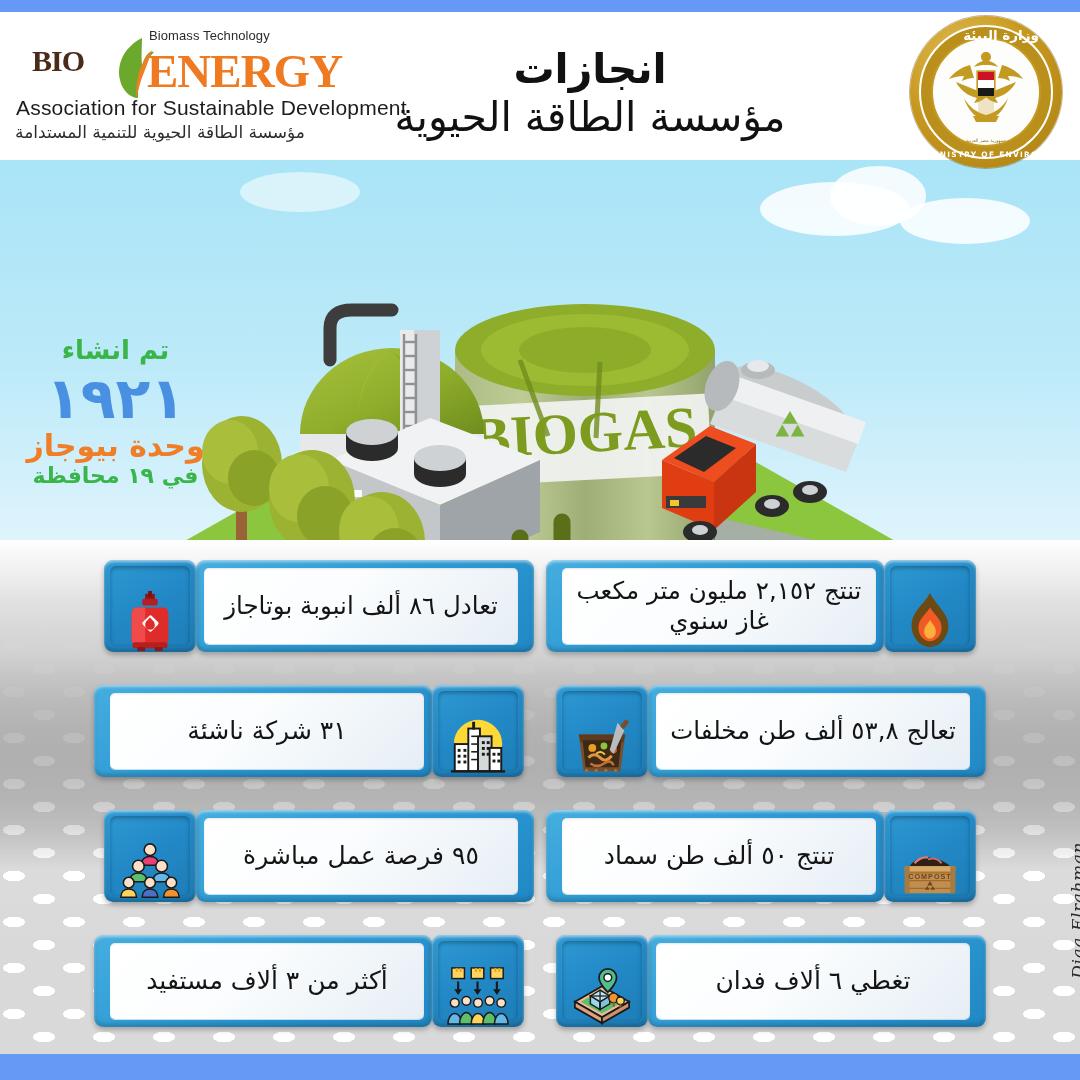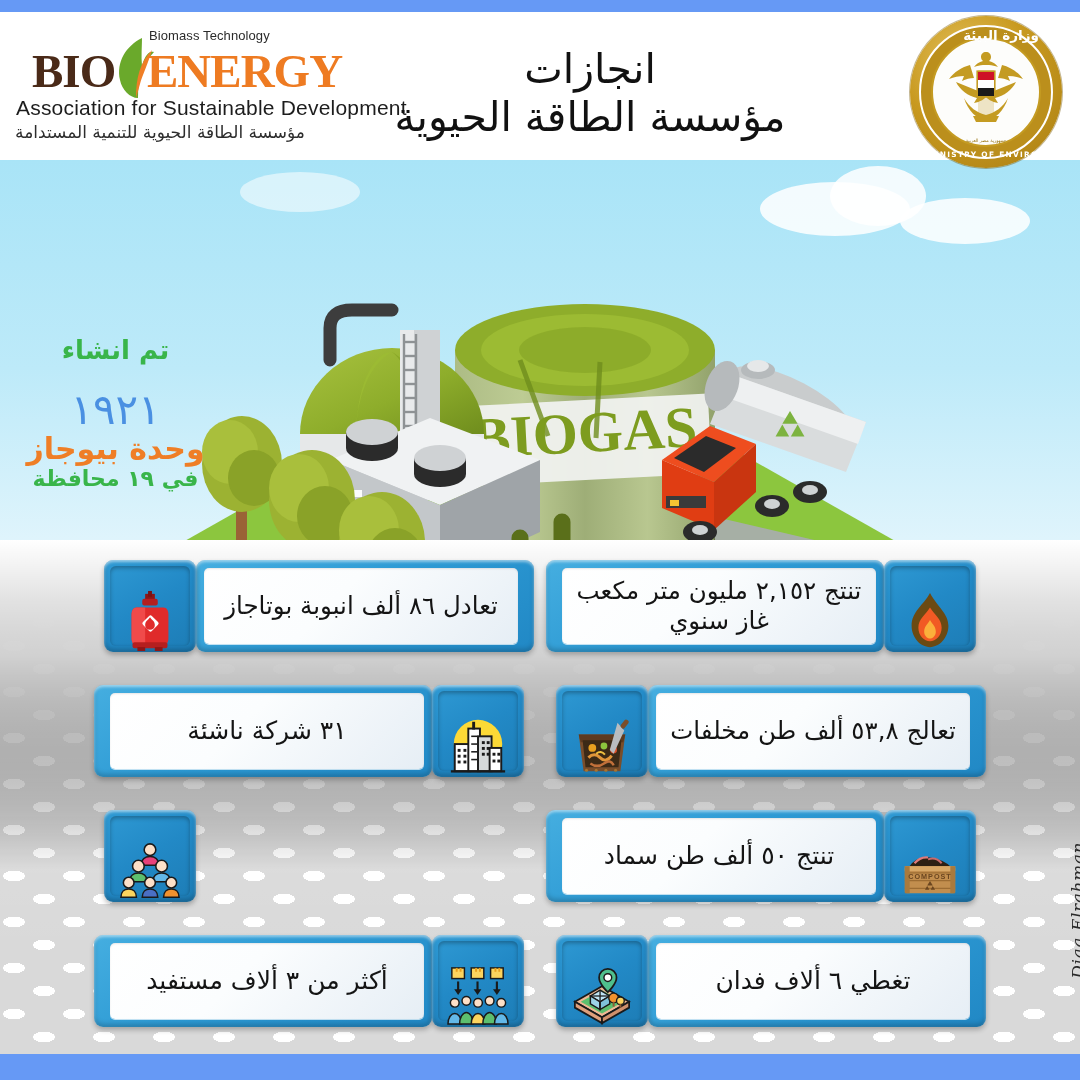--- a/index.html
+++ b/index.html
@@ -25,21 +25,21 @@
   .logo-tag {
     position: absolute; left: 135px; top: 2px;
     font-size: 13px; color: #2b2b2b; letter-spacing: .1px;
     font-family: "Liberation Sans", sans-serif;
   }
   .logo-main {
     position: absolute; left: 0; top: 20px; width: 292px; height: 48px;
   }
   .logo-bio-word {
     position: absolute; left: 18px; top: -2px;
-    font-size: 47px; font-weight: bold; color: #4a2a18;
+    font-size: 30px; font-weight: bold; color: #4a2a18;
     font-family: "Liberation Serif", serif; letter-spacing: -1px;
   }
   .logo-energy-word {
     position: absolute; left: 133px; top: -2px;
     font-size: 47px; font-weight: bold; color: #ee7b22;
     font-family: "Liberation Serif", serif; letter-spacing: -1px;
   }
   .logo-leaf { position: absolute; left: 98px; top: -10px; width: 46px; height: 64px; }
   .logo-sub {
     position: absolute; left: 2px; top: 70px; width: 292px;
@@ -49,21 +49,21 @@
   .logo-sub-ar {
     position: absolute; left: 0; top: 96px; width: 292px; text-align: center;
     font-size: 17px; color: #2d2d2d; direction: rtl;
   }
 
   .title-block {
     position: absolute; left: 310px; top: 18px; width: 560px; height: 128px;
     display: flex; flex-direction: column; align-items: center; justify-content: center;
     text-align: center; direction: rtl;
   }
-  .title-l1 { font-size: 41px; color: #111; line-height: 1.15; font-weight: 400; }
+  .title-l1 { font-size: 41px; color: #111; line-height: 1.15; font-weight: 700; }
   .title-l2 { font-size: 41px; color: #111; line-height: 1.2; font-weight: 500; }
 
   
   .seal-wrap { position: absolute; right: 18px; top: 4px; width: 152px; height: 152px; }
   .seal-outer {
     position: absolute; inset: 0; border-radius: 50%;
     background: radial-gradient(circle at 36% 30%, #e4c25f 0%, #c8991f 45%, #a87d12 100%);
     box-shadow: 0 0 0 1px rgba(120,90,10,.45);
   }
   .seal-ring {
@@ -92,22 +92,22 @@
     background: linear-gradient(#a9e4f7 0%, #bdeaf9 55%, #dff4fc 100%);
     overflow: hidden; z-index: 10;
   }
   .cloud { position: absolute; background: #ffffff; border-radius: 50%; opacity: .85; }
   .hero-text {
     position: absolute; left: 8px; top: 175px; width: 215px;
     text-align: center; direction: rtl; z-index: 6;
   }
   .hero-l1 { font-size: 26px; color: #39b54a; font-weight: bold; letter-spacing: 1px; }
   .hero-num {
-    font-size: 42px; color: #4a90e2; font-weight: normal;
-    line-height: 1.18; letter-spacing: 2px; margin-top: 20px;
+    font-size: 57px; color: #4a90e2; font-weight: bold;
+    line-height: 1.18; letter-spacing: 2px;
   }
   .hero-l3 { font-size: 30px; color: #ef7e26; font-weight: bold; margin-top: -4px; }
   .hero-l4 { font-size: 22px; color: #39b54a; font-weight: bold; }
 
   
   .stats {
     position: absolute; left: 0; top: 540px; width: 1080px; height: 528px;
     background: #000000; z-index: 10; overflow: hidden;
   }
   .stats-dots {
@@ -582,20 +582,25 @@
               <g>
                 <circle cx="32" cy="44" r="5.5" fill="#fde0c8" stroke="#1a1a1a" stroke-width="1.6"></circle>
                 <path d="M24 59c0-5.5 3.6-8.5 8-8.5s8 3 8 8.5z" fill="#4a6fc4" stroke="#1a1a1a" stroke-width="1.6"></path>
               </g>
               <g>
                 <circle cx="54" cy="44" r="5.5" fill="#fde0c8" stroke="#1a1a1a" stroke-width="1.6"></circle>
                 <path d="M46 59c0-5.5 3.6-8.5 8-8.5s8 3 8 8.5z" fill="#f2922e" stroke="#1a1a1a" stroke-width="1.6"></path>
               </g>
             </svg>
           </div>
+          <div class="card-body">
+            <div class="card-plate">
+              <div class="card-text">٩٥ فرصة عمل مباشرة</div>
+            </div>
+          </div>
         </div>
         <div class="card icon-left">
           <div class="card-icon">
             <svg viewBox="0 0 64 64">
               <polygon points="32,22 60,38 32,54 4,38" fill="#f0b894" stroke="#1a1a1a" stroke-width="1.8"></polygon>
               <polygon points="4,38 4,44 32,60 32,54" fill="#e0a07c" stroke="#1a1a1a" stroke-width="1.8"></polygon>
               <polygon points="60,38 60,44 32,60 32,54" fill="#d0906c" stroke="#1a1a1a" stroke-width="1.8"></polygon>
               <polygon points="32,26 54,38 32,50 10,38" fill="#5cbf6e"></polygon>
               <polygon points="20,32 30,26 40,32 30,38" fill="#bfe5f5" stroke="#1a1a1a" stroke-width="1.5"></polygon>
               <polygon points="20,32 20,40 30,46 30,38" fill="#9cd4e8" stroke="#1a1a1a" stroke-width="1.5"></polygon>

